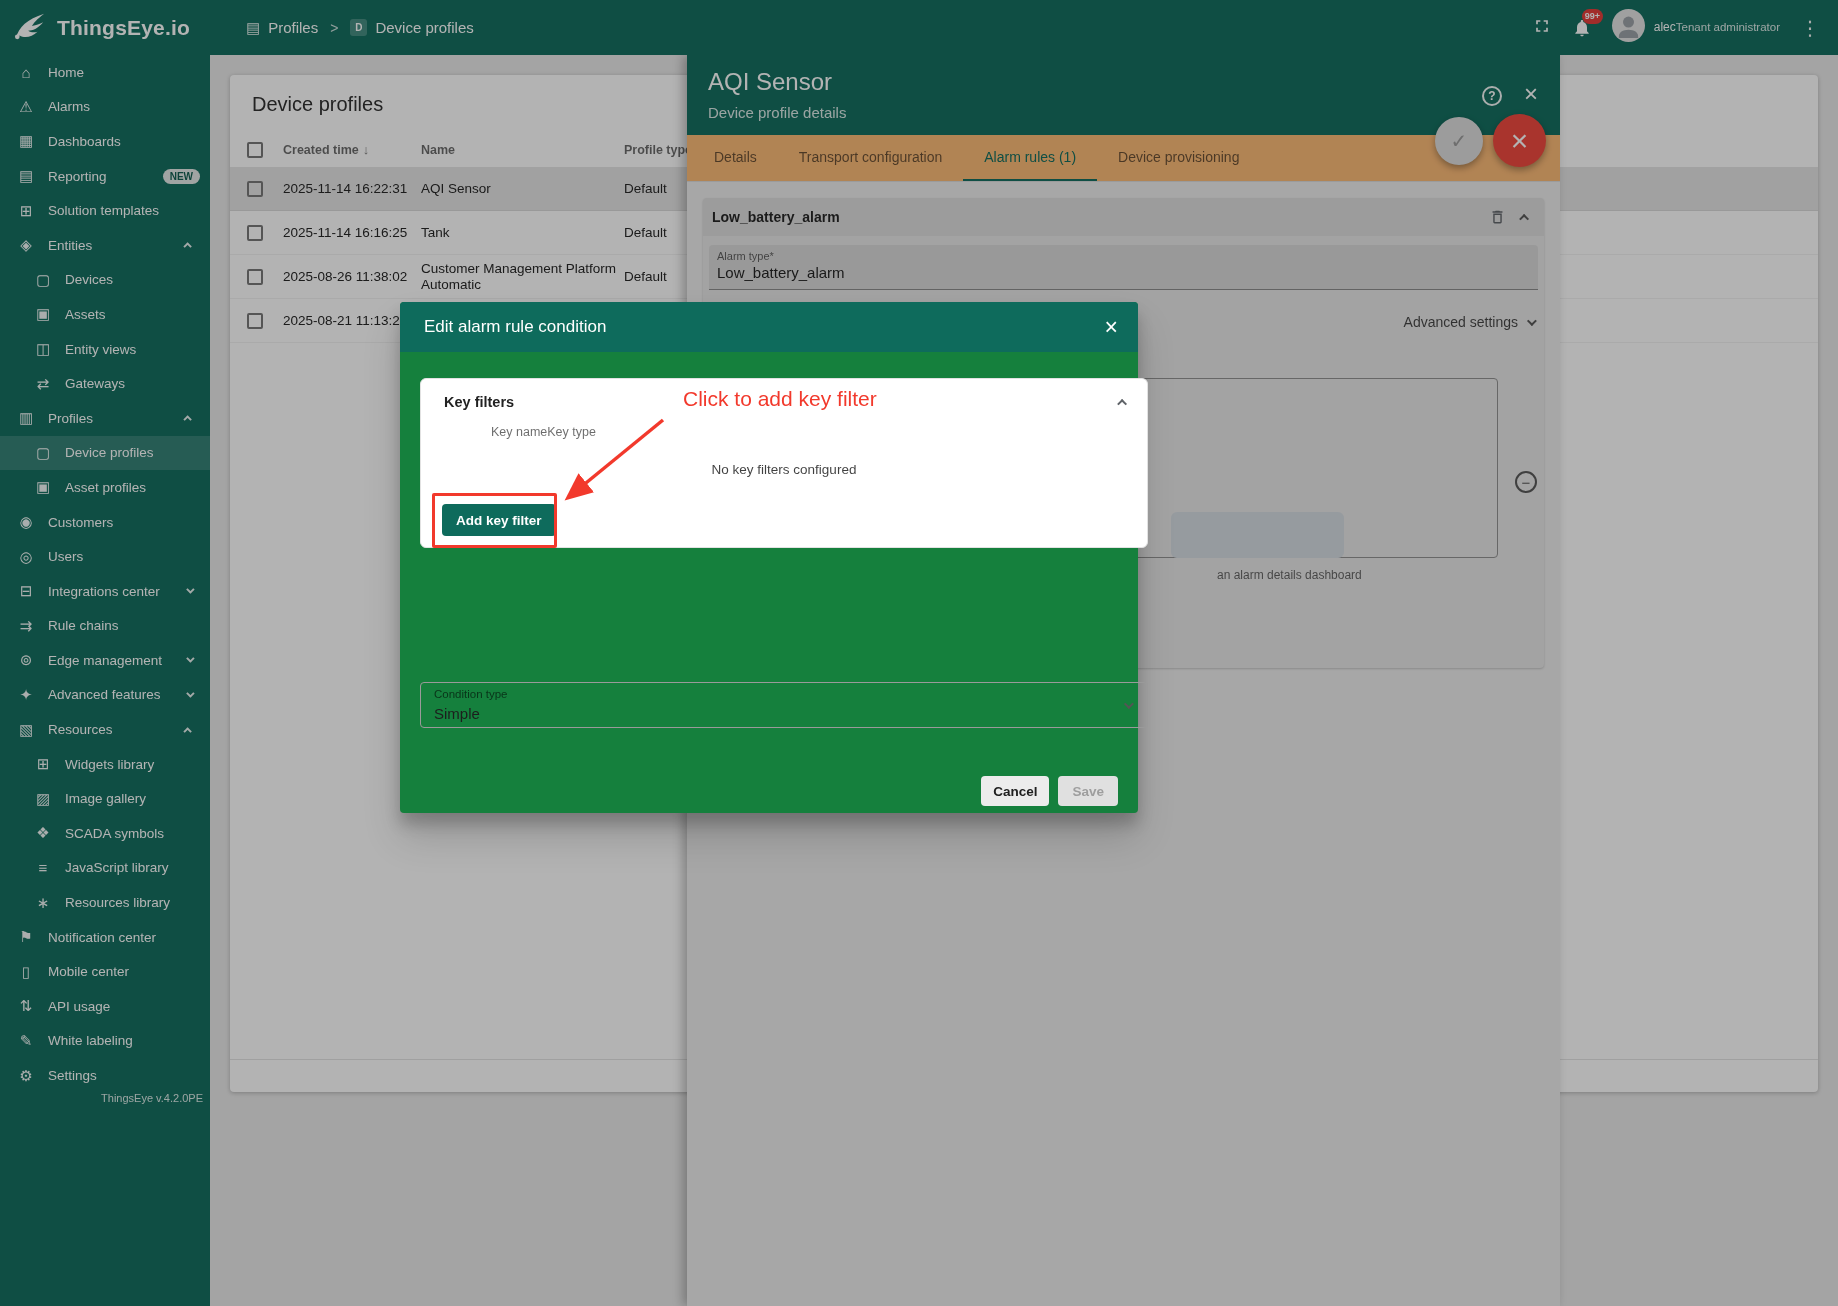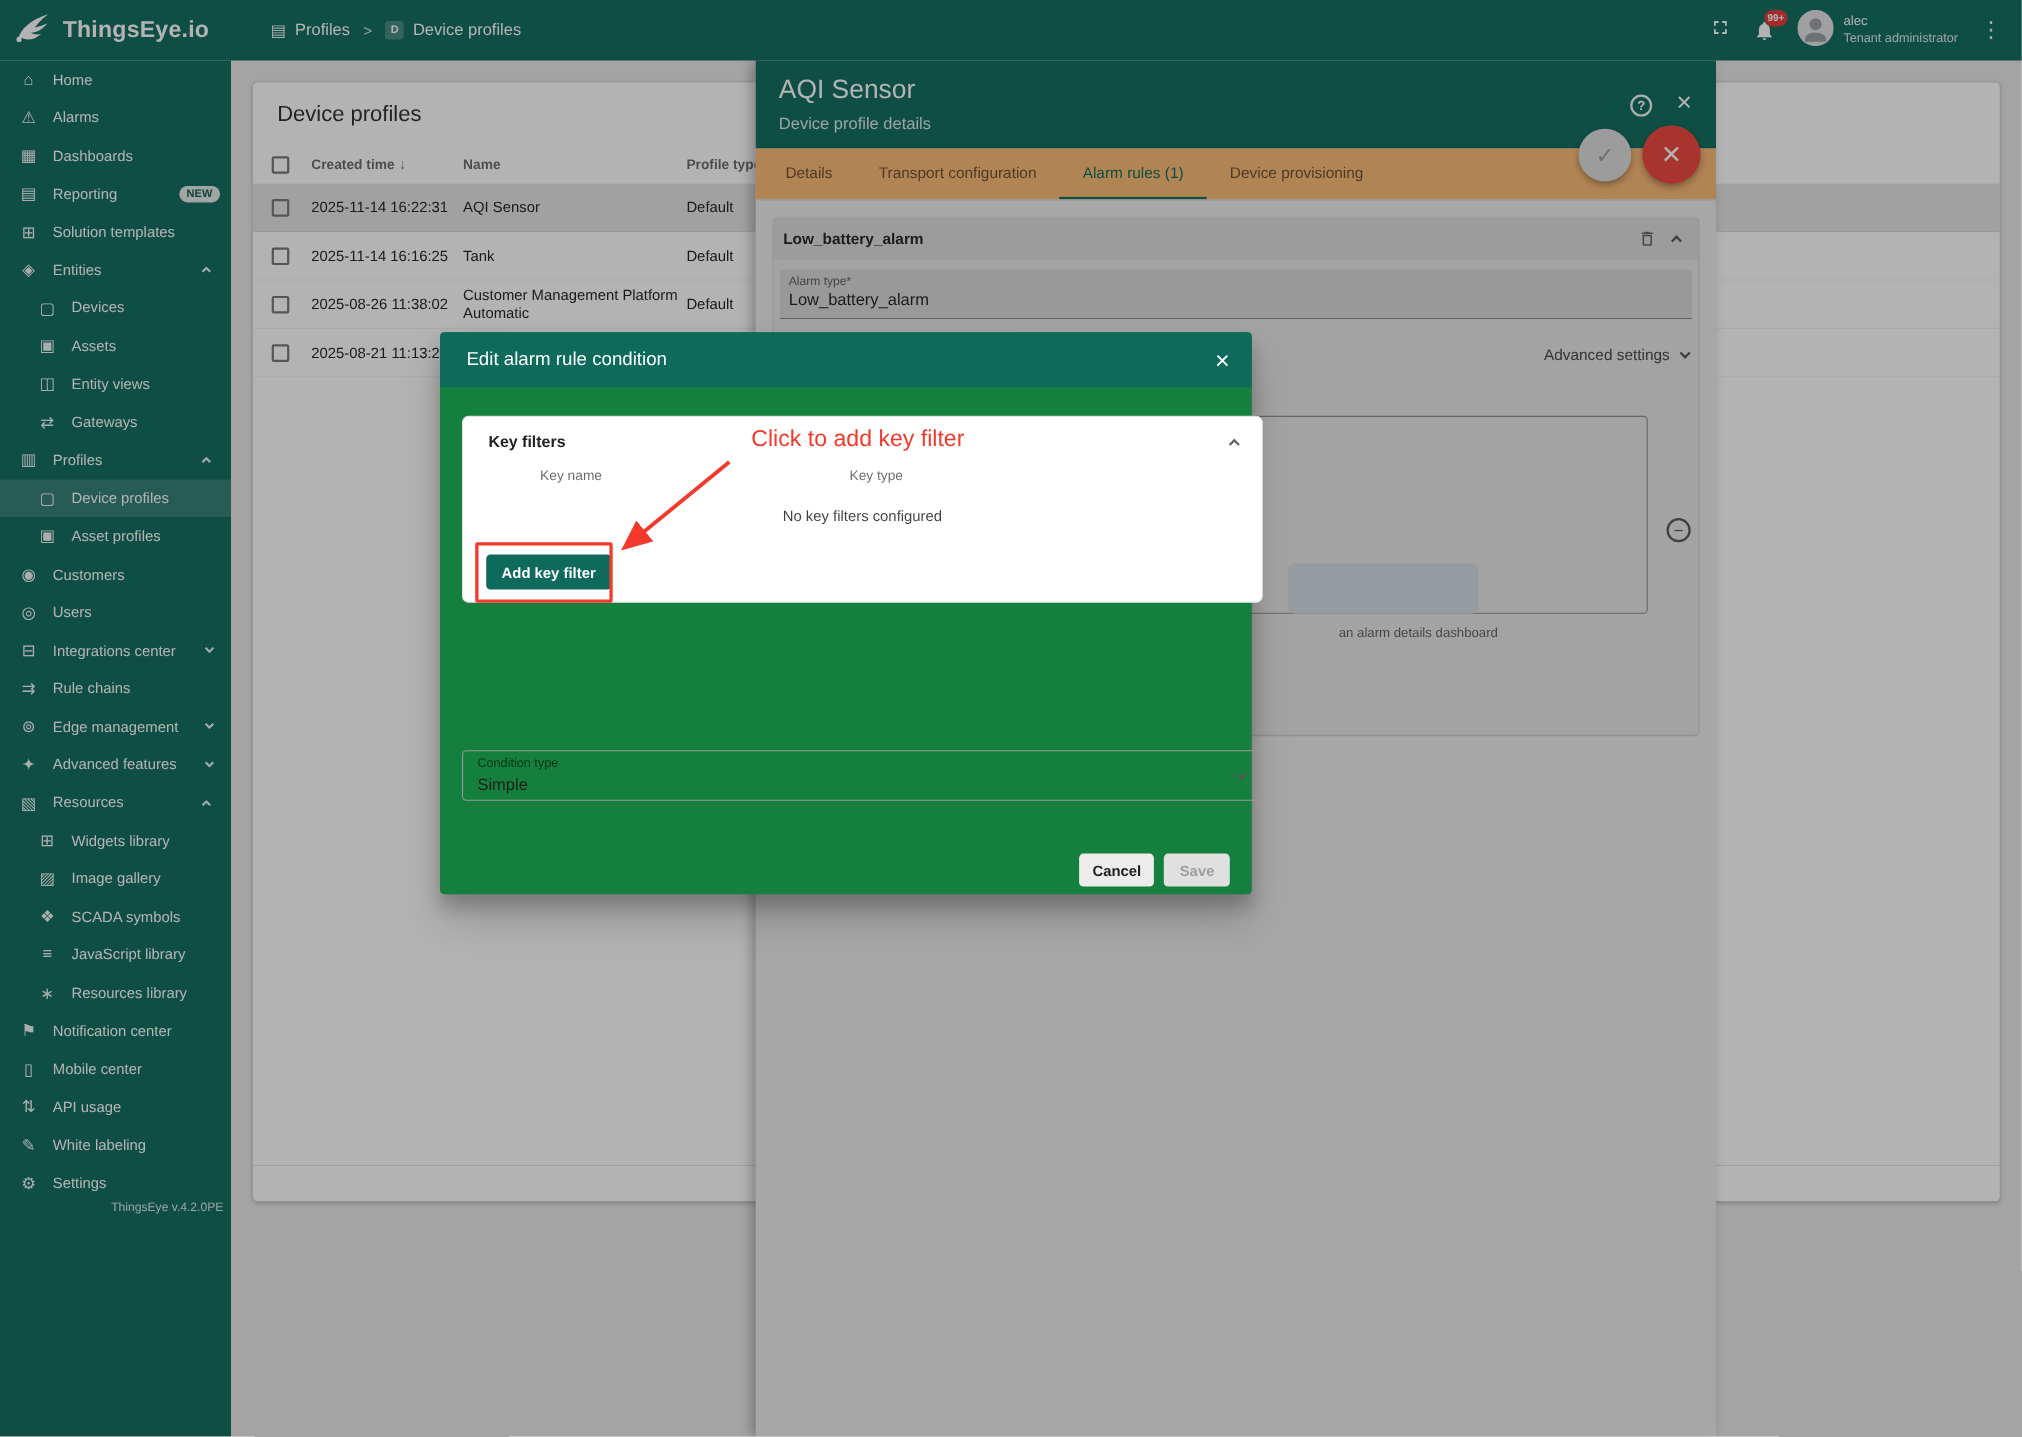--- a/index.html
+++ b/index.html
@@ -16,21 +16,21 @@
   .brand-name{font-size:21px;font-weight:700;letter-spacing:.2px}
   .crumbs{display:flex;align-items:center;gap:12px;padding-left:32px;font-size:15px;font-weight:500}
   .crumb{display:flex;align-items:center;gap:8px;cursor:pointer}
   .crumb-ic{font-size:15px;opacity:.9}
   .crumb-d{width:17px;height:17px;border-radius:3px;background:rgba(255,255,255,.22);font-size:10px;font-weight:700;display:flex;align-items:center;justify-content:center}
   .crumb-sep{opacity:.8;font-size:14px}
   .top-right{margin-left:auto;display:flex;align-items:center;gap:20px;padding-right:18px}
   .bell-wrap{position:relative;height:22px}
   .badge99{position:absolute;top:-8px;left:10px;background:#e53935;border-radius:9px;min-width:21px;height:15px;font-size:9px;font-weight:700;display:flex;align-items:center;justify-content:center;padding:0 3px;color:#fff}
   .user-wrap{display:flex;align-items:center;gap:9px}
-  .user-block{display:flex;flex-direction:column;line-height:1.3;font-size:12px}
+  .user-block{display:flex;line-height:1.3;font-size:12px}
   .user-role{opacity:.85;font-size:11.5px}
   .kebab{font-size:20px;opacity:.95;cursor:pointer}
 
   
   .chev{display:inline-block;width:7px;height:7px;border-left:2px solid currentColor;border-top:2px solid currentColor}
   .chev.up{transform:rotate(45deg) translateY(2px)}
   .chev.down{transform:rotate(225deg) translateY(2px)}
   .chev.sm{width:6px;height:6px}
 
   
@@ -94,21 +94,21 @@
   .mtitle{padding-left:24px;font-size:17px;font-weight:500}
   .mx{margin-left:auto;margin-right:20px;font-size:23px;cursor:pointer}
   .mcard{position:absolute;left:20px;width:728px;border:1px solid #e2e2e2;border-radius:6px;background:#fff}
   .mcard.kf{top:76px;height:170px}
   .mcard.fp{top:261px;height:98px}
   .mc-h{height:44px;display:flex;align-items:center;padding:0 20px 0 23px;font-size:14.5px;font-weight:700;color:#222}
   .mc-h .mc-chev{margin-left:auto;color:#5f6368;cursor:pointer}
   .mcard.kf .mc-h{height:46px}
   .kf-cols{display:flex;font-size:12.5px;color:rgba(0,0,0,.58);height:22px}
   .kf-col1{margin-left:70px}
-  .kf-col2{margin-left:225px}
+  .kf-col2{}
   .kf-empty{height:44px;display:flex;align-items:center;justify-content:center;font-size:13.5px;color:rgba(0,0,0,.75)}
   .add-btn{margin:13px 0 0 21px;height:32px;padding:0 14px;background:var(--teal);color:#fff;border:none;border-radius:4px;font-size:13.5px;font-weight:700;font-family:inherit;cursor:pointer}
   .hl-box{position:absolute;left:11px;top:114px;width:125px;height:55px;border:3px solid var(--red);border-radius:2px;pointer-events:none}
   .fp-box{margin:10px 21px 0;height:34px;border:1px solid #cfcfcf;border-radius:6px;line-height:32px;padding-left:14px;font-size:13.5px;color:rgba(0,0,0,.55)}
   .cond-field{position:absolute;left:20px;top:380px;width:728px;height:46px;border:1px solid #9a9a9a;border-radius:4px;cursor:pointer}
   .cond-lb{position:absolute;left:13px;top:5px;font-size:11.5px;color:rgba(0,0,0,.6)}
   .cond-val{position:absolute;left:13px;top:22px;font-size:15px;color:#1d1d1d}
   .cond-caret{position:absolute;right:16px;top:19px;color:#555}
   .m-actions{position:absolute;right:20px;top:474px;display:flex;gap:9px}
   .btn-cancel{height:30px;padding:0 12px;background:#ececec;border:none;border-radius:4px;font-size:13.5px;font-weight:700;color:#202020;font-family:inherit;cursor:pointer}

